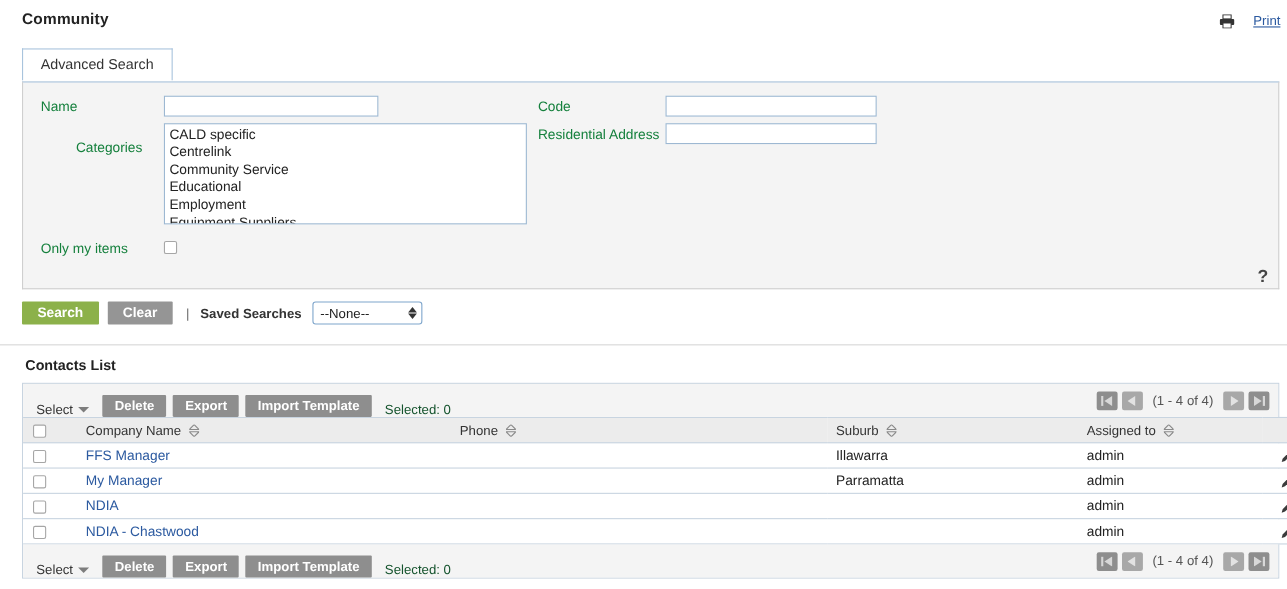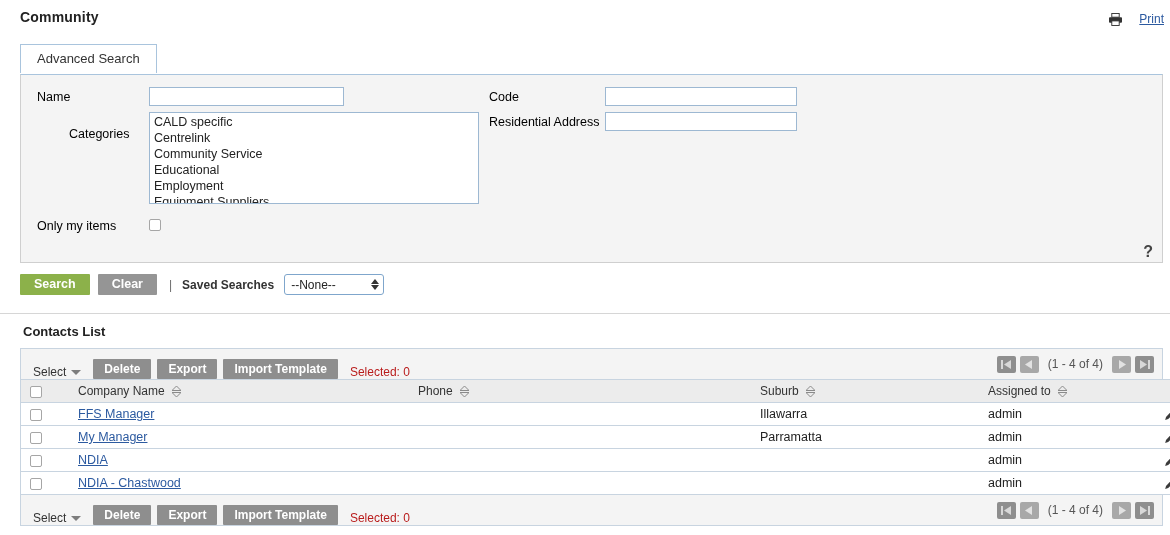--- a/index.html
+++ b/index.html
@@ -56,21 +56,21 @@
   
   .search-panel {
     position: absolute; left: 20px; top: 74px;
     width: 1143px; height: 189px;
     background: #f4f4f4;
     border: 1px solid #cfcfcf;
     border-top: 1px solid #a9c4dd;
     box-sizing: border-box;
   }
   .field-label {
-    position: absolute; font-size: 12.5px; color: #000000;
+    position: absolute; font-size: 12.5px; color: #15803d;
   }
   .txt-input {
     position: absolute;
     border: 1px solid #9db8d2;
     background: #fff;
     height: 19px;
     box-sizing: border-box;
     font-family: "Liberation Sans", sans-serif;
     font-size: 12px;
     padding: 1px 3px;
@@ -195,21 +195,21 @@
     font-size: 12px;
     font-weight: bold;
     border: none;
     height: 20px; line-height: 20px;
     padding: 0 11px;
     margin-right: 6px;
     cursor: pointer;
     font-family: "Liberation Sans", sans-serif;
     border-radius: 1px;
   }
-  .sel-count { font-size: 12px; color: #b91c1c; margin-left: 6px; }
+  .sel-count { font-size: 12px; color: #14532d; margin-left: 6px; }
 
   .pager {
     position: absolute; right: 8px; top: 0;
     height: 30px;
     display: flex; align-items: center; gap: 4px;
   }
   .pbtn {
     width: 19px; height: 17px;
     background: #8e8e8e;
     border: none;
@@ -250,21 +250,20 @@
   .col-chk { width: 40px; text-align: left; padding-left: 9px !important; }
   .col-name { width: 332px; }
   .col-phone { width: 334px; }
   .col-suburb { width: 220px; }
   .col-assigned { width: 160px; }
   .col-edit { width: 55px; }
   th .hd { display: inline-flex; align-items: center; gap: 7px; cursor: pointer; }
   .sort-ico { display:block; }
   .row-link {
     color: #2c5aa0;
-    text-decoration: underline;
     cursor: pointer;
     font-size: 12.5px;
   }
   .pencil { display:block; margin-left: 8px; cursor: pointer; }
   .bottom-bar { border-top: 0; }
 </style>
 </head>
 <body>
 
 <div class="page">

